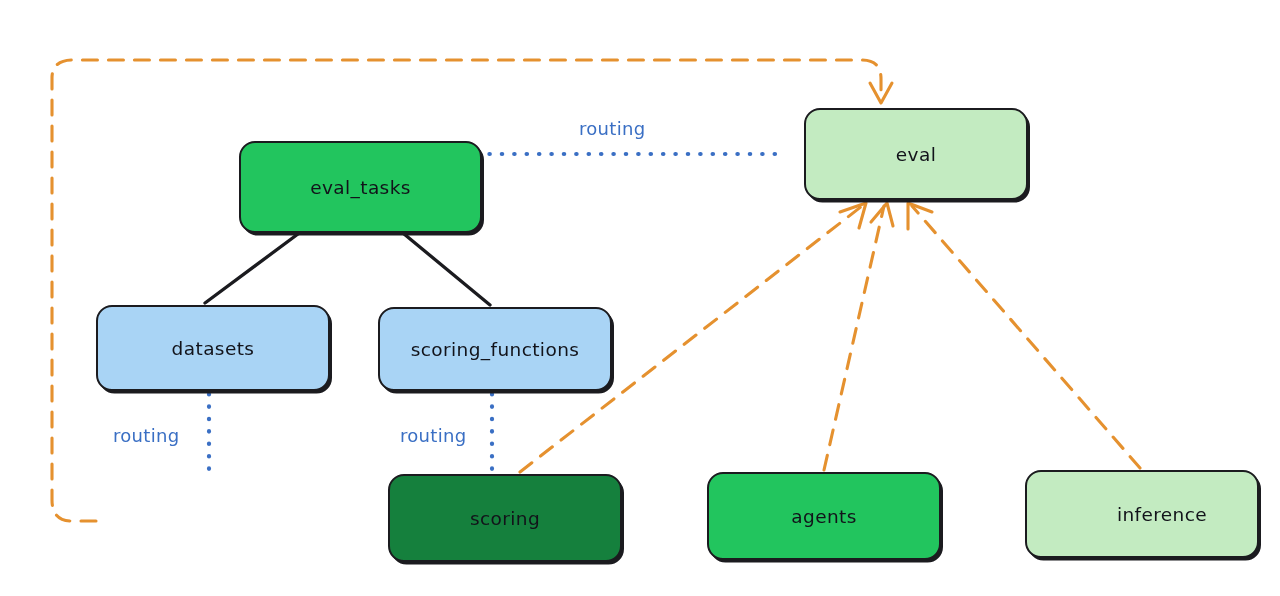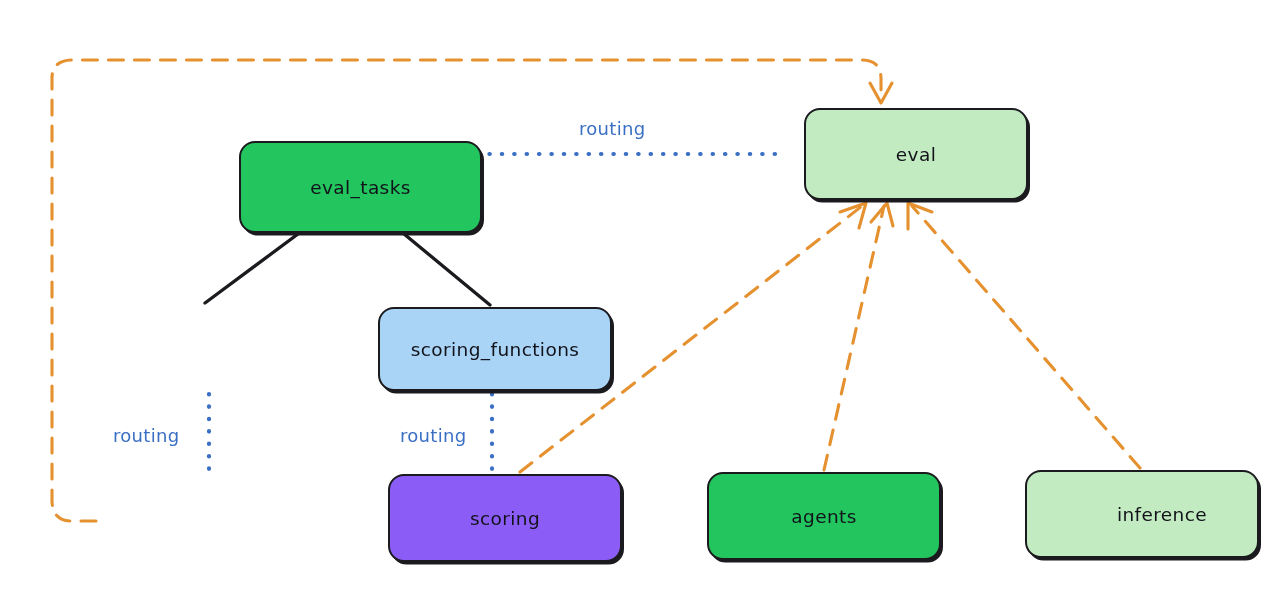--- a/index.html
+++ b/index.html
@@ -104,27 +104,30 @@
   </svg>
 
   <div class="node" style="left:239px; top:108px; width:243px; height:92px; background:#22c55e;margin-top:33px;">
     <span class="node-label">eval_tasks</span>
   </div>
 
   <div class="node" style="left:804px; top:108px; width:224px; height:92px; background:#c3ebc1;">
     <span class="node-label">eval</span>
   </div>
 
+  <div class="node" style="left:96px; top:305px; width:234px; height:86px; background:#a9d4f5;">
+    <span class="node-label">datasets</span>
+  </div>
 
   <div class="node" style="left:378px; top:307px; width:234px; height:84px; background:#a9d4f5;">
     <span class="node-label">scoring_functions</span>
   </div>
 
 
-  <div class="node" style="left:388px; top:474px; width:234px; height:88px; background:#8b5cf6;">
+  <div class="node" style="left:388px; top:474px; width:234px; height:88px; background:#15803d;">
     <span class="node-label">scoring</span>
   </div>
 
   <div class="node" style="left:707px; top:472px; width:234px; height:88px; background:#22c55e;">
     <span class="node-label">agents</span>
   </div>
 
   <div class="node" style="left:1025px; top:470px; width:234px; height:88px; background:#c3ebc1;padding-left:40px;">
     <span class="node-label">inference</span>
   </div>

